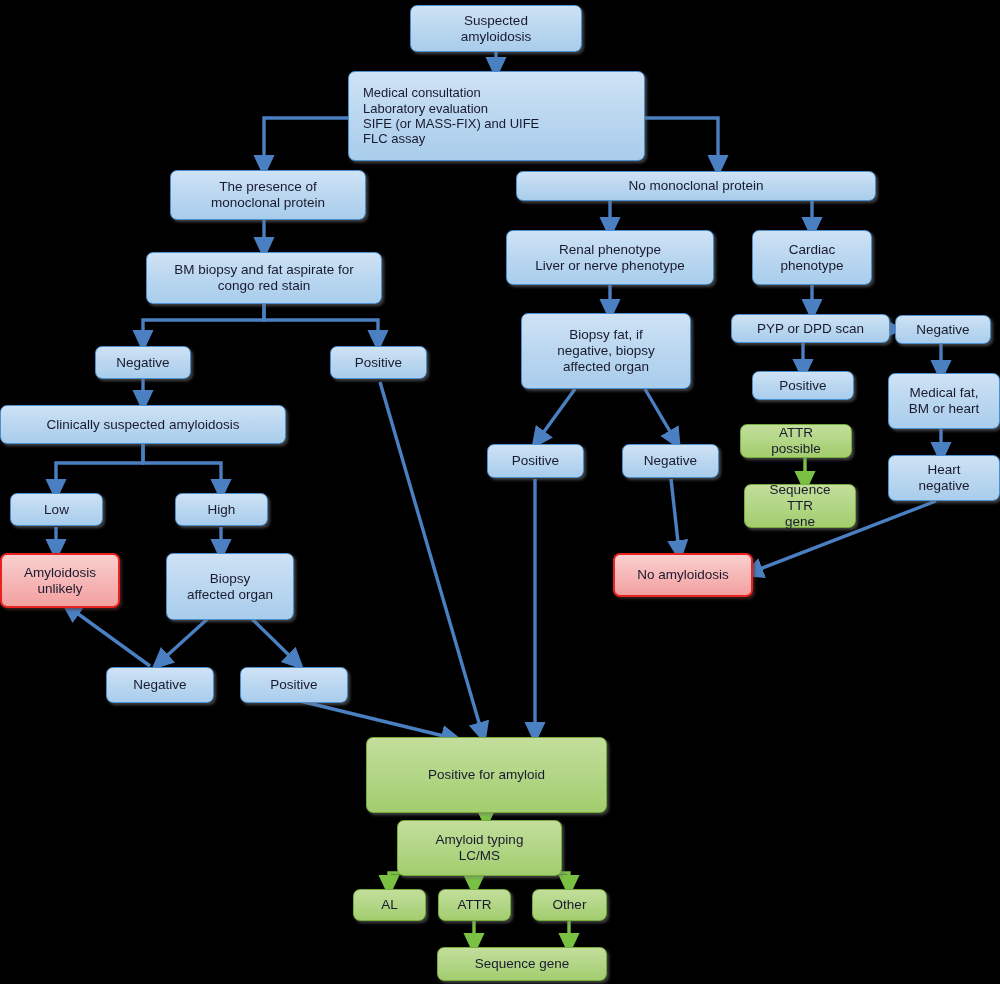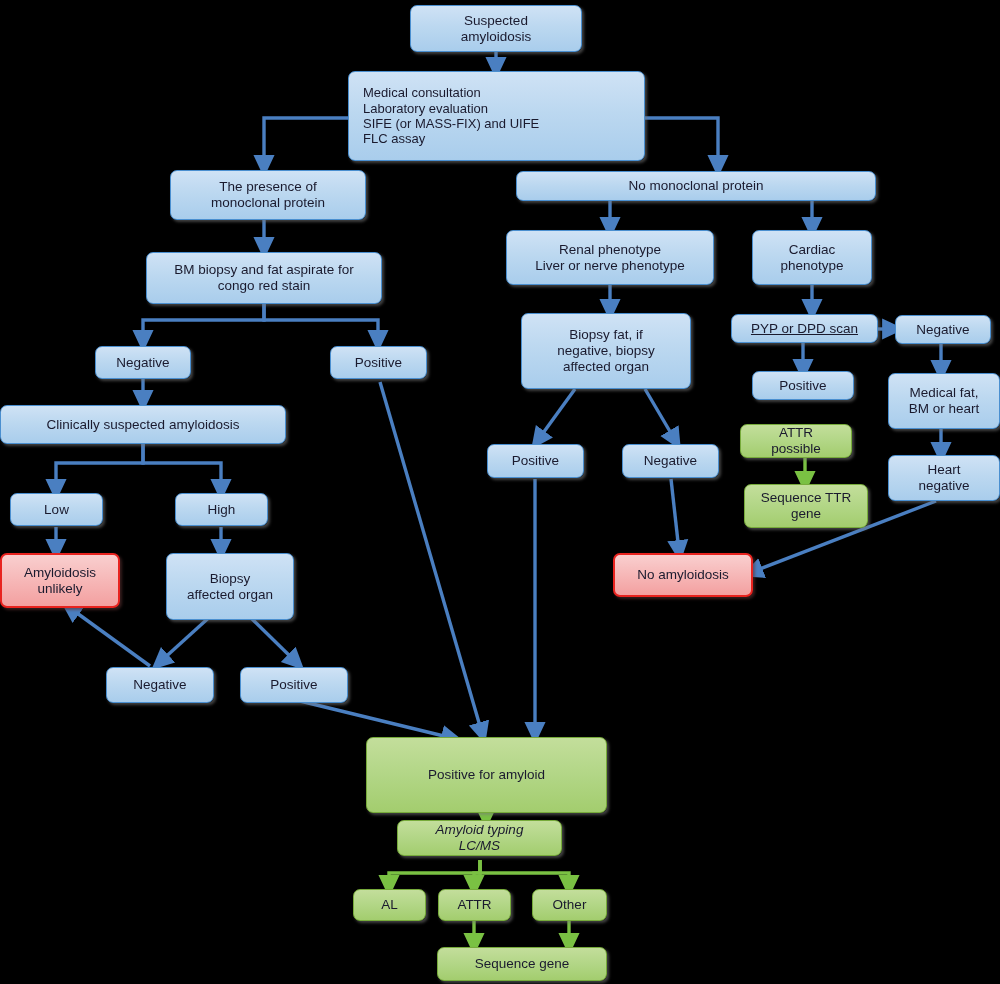--- a/index.html
+++ b/index.html
@@ -149,21 +149,21 @@
   <div class="node blue" style="left:330px;top:346px;width:97px;height:33px;">
     <span class="lbl">Positive</span>
   </div>
 
   <div class="node blue" style="left:521px;top:313px;width:170px;height:76px;">
     <span class="lbl">Biopsy fat, if
 negative, biopsy
 affected organ</span>
   </div>
 
-  <div class="node blue" style="left:731px;top:314px;width:147px;height:29px;text-decoration:underline;">
+  <div class="node blue" style="left:731px;top:314px;width:159px;height:29px;">
     <span class="lbl">PYP or DPD scan</span>
   </div>
 
   <div class="node blue" style="left:895px;top:315px;width:96px;height:29px;">
     <span class="lbl">Negative</span>
   </div>
 
   <div class="node blue" style="left:752px;top:371px;width:102px;height:29px;">
     <span class="lbl">Positive</span>
   </div>
@@ -190,21 +190,21 @@
   </div>
 
   <div class="node blue" style="left:487px;top:444px;width:97px;height:34px;">
     <span class="lbl">Positive</span>
   </div>
 
   <div class="node blue" style="left:622px;top:444px;width:97px;height:34px;">
     <span class="lbl">Negative</span>
   </div>
 
-  <div class="node green" style="left:744px;top:484px;width:124px;height:44px;text-align:center;">
+  <div class="node green" style="left:744px;top:484px;width:112px;height:44px;text-align:center;">
     <span class="lbl">Sequence TTR
 gene</span>
   </div>
 
   <div class="node blue" style="left:888px;top:455px;width:112px;height:46px;">
     <span class="lbl">Heart
 negative</span>
   </div>
 
   <div class="node red" style="left:0px;top:553px;width:120px;height:55px;">
@@ -226,21 +226,21 @@
   </div>
 
   <div class="node blue" style="left:240px;top:667px;width:108px;height:36px;">
     <span class="lbl">Positive</span>
   </div>
 
   <div class="node green" style="left:366px;top:737px;width:241px;height:76px;">
     <span class="lbl">Positive for amyloid</span>
   </div>
 
-  <div class="node green" style="left:397px;top:820px;width:165px;height:36px;font-style:italic;">
+  <div class="node green" style="left:397px;top:820px;width:165px;height:56px;">
     <span class="lbl">Amyloid typing
 LC/MS</span>
   </div>
 
   <div class="node green" style="left:353px;top:889px;width:73px;height:32px;">
     <span class="lbl">AL</span>
   </div>
 
   <div class="node green" style="left:438px;top:889px;width:73px;height:32px;">
     <span class="lbl">ATTR</span>

